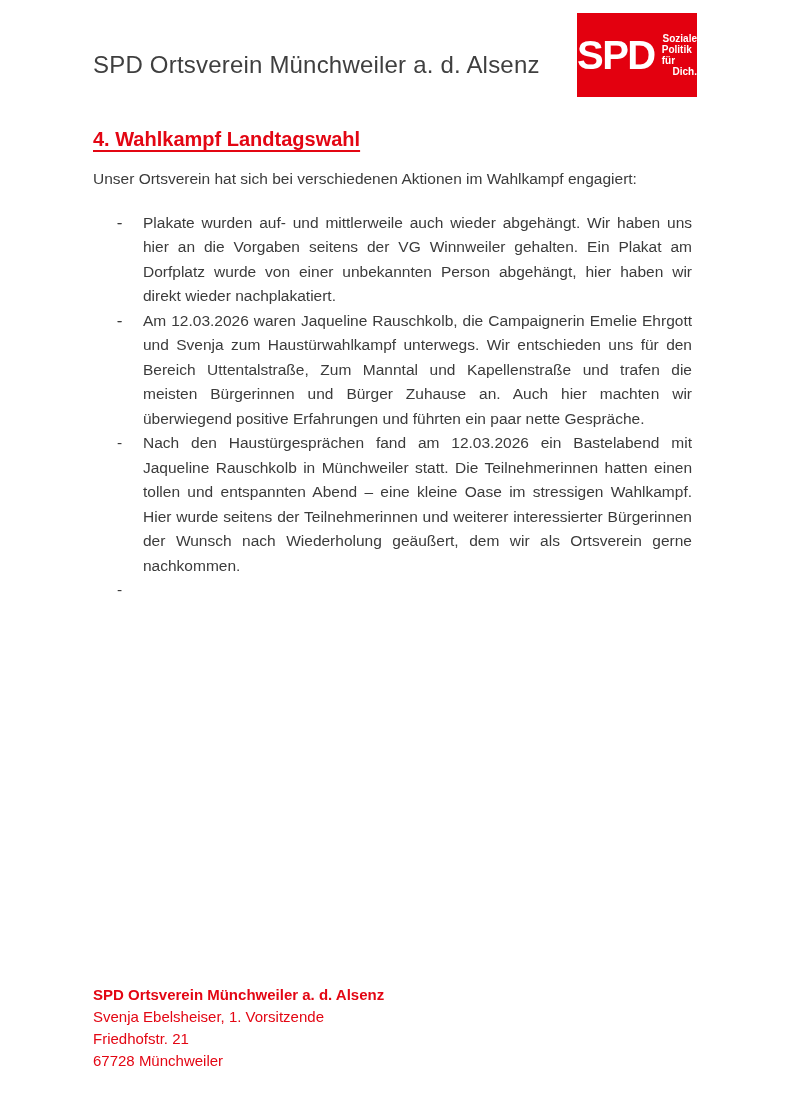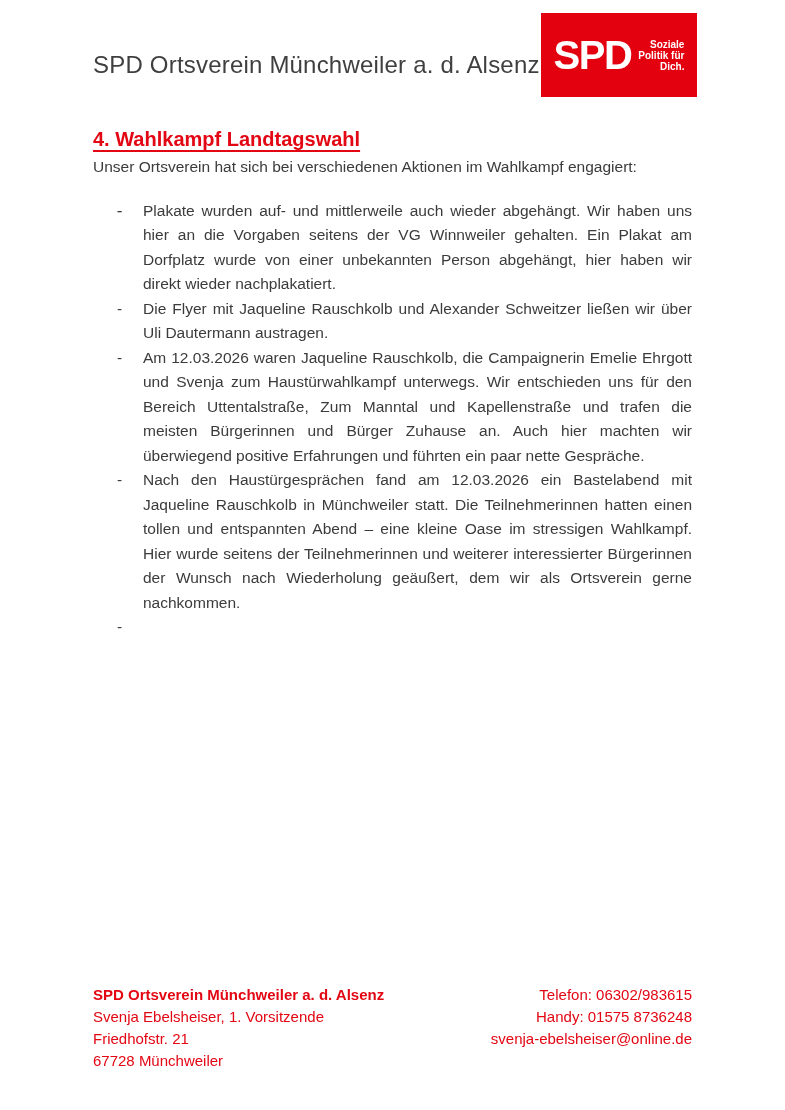--- a/index.html
+++ b/index.html
@@ -27,21 +27,21 @@
   }
   .org-title {
     margin: 38px 0 0 0;
     font-size: 24px;
     font-weight: 400;
     letter-spacing: 0.2px;
     color: #3f3f3f;
     white-space: nowrap;
   }
   .spd-logo {
-    width: 156px;
+    width: 120px;
     height: 84px;
     background: #e3000f;
     color: #ffffff;
     display: flex;
     align-items: center;
     justify-content: center;
     gap: 7px;
     flex: 0 0 auto;
   }
   .spd-acronym {
@@ -60,21 +60,21 @@
   }
 
   
   .content {
     position: absolute;
     top: 128px;
     left: 93px;
     width: 599px;
   }
   .section-heading {
-    margin: 0 0 4px 0;
+    margin: 0 0 16px 0;
     font-size: 20px;
     font-weight: 700;
     color: #e30613;
     text-decoration: underline;
     text-decoration-thickness: 2px;
     text-underline-offset: 4px;
   }
   .section-intro {
     margin: 0 0 19px 0;
     font-size: 15.5px;
@@ -137,21 +137,20 @@
     <ul class="bullet-list">
       <li>
         <span class="marker">-</span>
       </li>
       <li>
         <span class="marker">-</span>
         <span class="text">Plakate wurden auf- und mittlerweile auch wieder abgehängt. Wir haben uns hier an die Vorgaben seitens der VG Winnweiler gehalten. Ein Plakat am Dorfplatz wurde von einer unbekannten Person abgehängt, hier haben wir direkt wieder nachplakatiert.</span>
       </li>
       <li>
         <span class="marker">-</span>
-        <span class="text">Die Flyer mit Jaqueline Rauschkolb und Alexander Schweitzer ließen wir über Uli Dautermann austragen.</span>
       </li>
       <li>
         <span class="marker">-</span>
         <span class="text">Am 12.03.2026 waren Jaqueline Rauschkolb, die Campaignerin Emelie Ehrgott und Svenja zum Haustürwahlkampf unterwegs. Wir entschieden uns für den Bereich Uttentalstraße, Zum Manntal und Kapellenstraße und trafen die meisten Bürgerinnen und Bürger Zuhause an. Auch hier machten wir überwiegend positive Erfahrungen und führten ein paar nette Gespräche.</span>
       </li>
       <li>
         <span class="marker">-</span>
         <span class="text">Nach den Haustürgesprächen fand am 12.03.2026 ein Bastelabend mit Jaqueline Rauschkolb in Münchweiler statt. Die Teilnehmerinnen hatten einen tollen und entspannten Abend – eine kleine Oase im stressigen Wahlkampf. Hier wurde seitens der Teilnehmerinnen und weiterer interessierter Bürgerinnen der Wunsch nach Wiederholung geäußert, dem wir als Ortsverein gerne nachkommen.</span>
       </li>
       <li>
@@ -160,20 +159,15 @@
     </ul>
   </div>
 
   <div class="footer">
     <div class="footer-left">
       <div class="org-line">SPD Ortsverein Münchweiler a. d. Alsenz</div>
       <div>Svenja Ebelsheiser, 1. Vorsitzende</div>
       <div>Friedhofstr. 21</div>
       <div>67728 Münchweiler</div>
     </div>
-    <div class="footer-right">
-      <div>Telefon: 06302/983615</div>
-      <div>Handy: 01575 8736248</div>
-      <div>svenja-ebelsheiser@online.de</div>
-    </div>
   </div>
 
 </div>
 
 </body></html>

